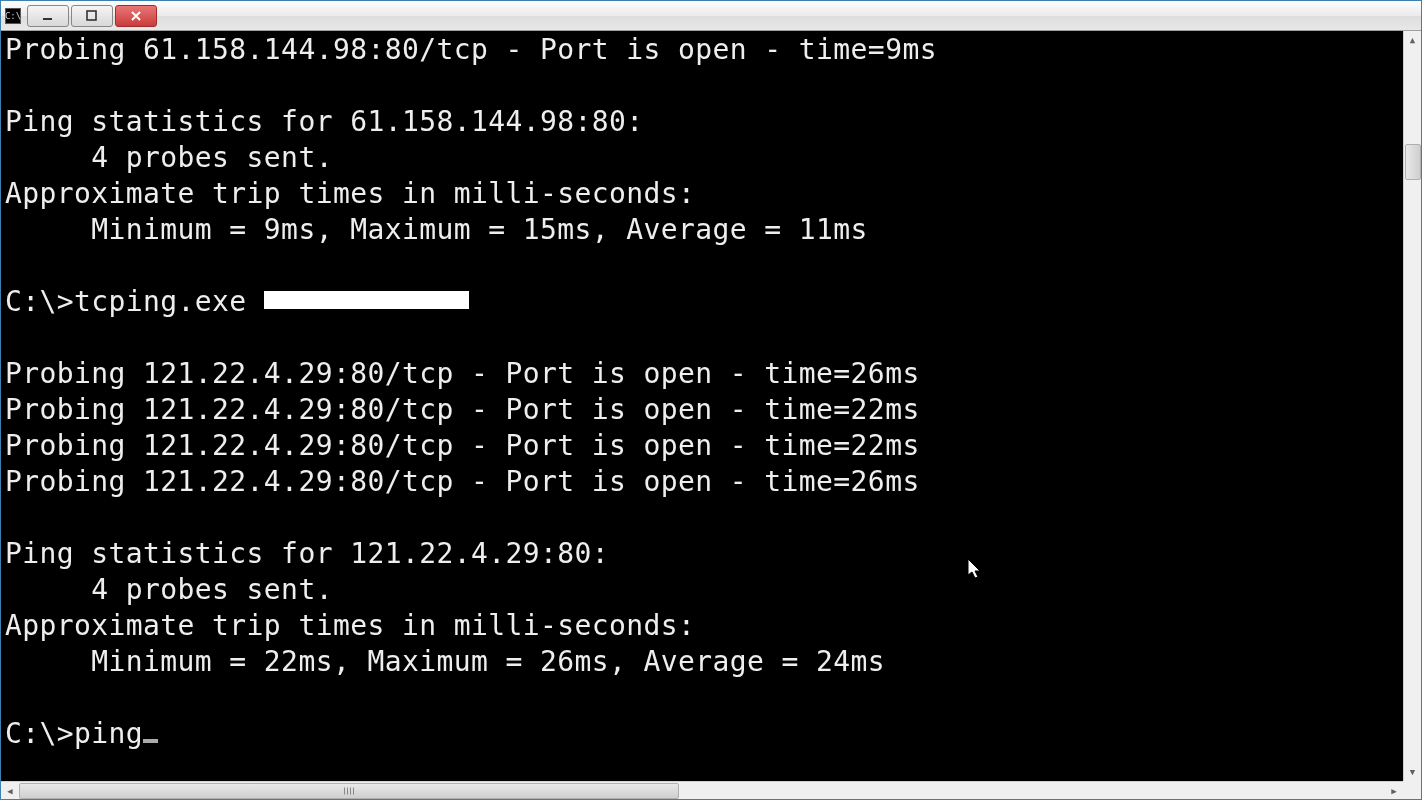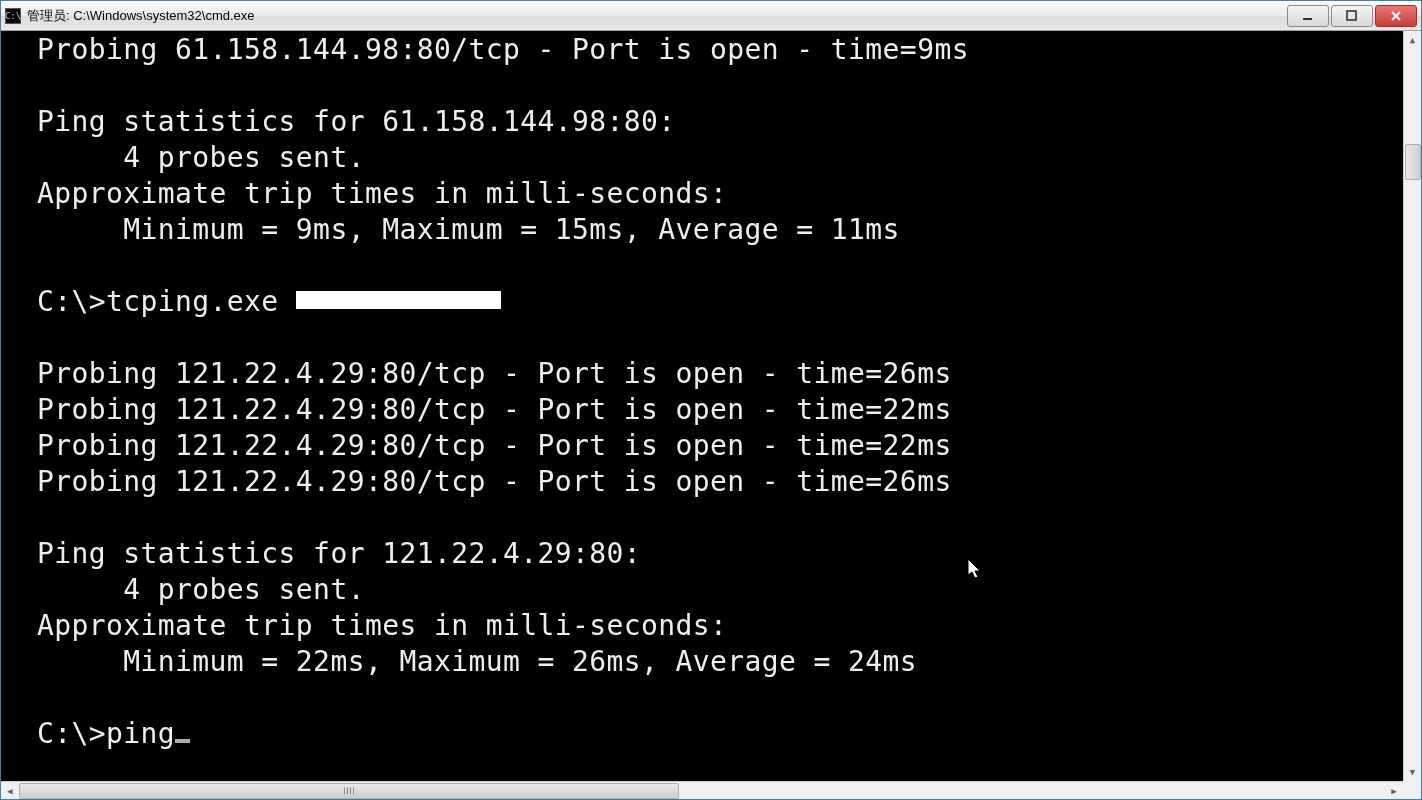--- a/index.html
+++ b/index.html
@@ -81,21 +81,20 @@
     .win-btn svg {
       width: 12px;
       height: 12px;
     }
     .content-area {
       flex: 1;
       display: flex;
       background: #000;
       position: relative;
       font-family: "SimSun", "NSimSun", monospace;
-      margin-left: 32px;
     }
     .terminal {
       flex: 1;
       background: #000;
       color: #eeeeee;
       font-size: 28px;
       line-height: 36px;
       padding: 1px 4px;
       white-space: pre;
       overflow: hidden;
@@ -205,21 +204,20 @@
       z-index: 100;
       pointer-events: none;
     }
   </style>
 </head>
 <body>
 
 <div class="window">
   <div class="titlebar">
     <div class="title-icon">C:\</div>
-    <div class="title-text">管理员: C:\Windows\system32\cmd.exe</div>
     <div class="window-controls">
       <div class="win-btn min">
         <svg viewBox="0 0 12 12">
             <rect x="1" y="8" width="9" height="2" fill="#333"></rect>
           </svg>
       </div>
       <div class="win-btn max">
         <svg viewBox="0 0 12 12">
             <rect x="1" y="1" width="9" height="9" fill="none" stroke="#333" stroke-width="1.6"></rect>
           </svg>

